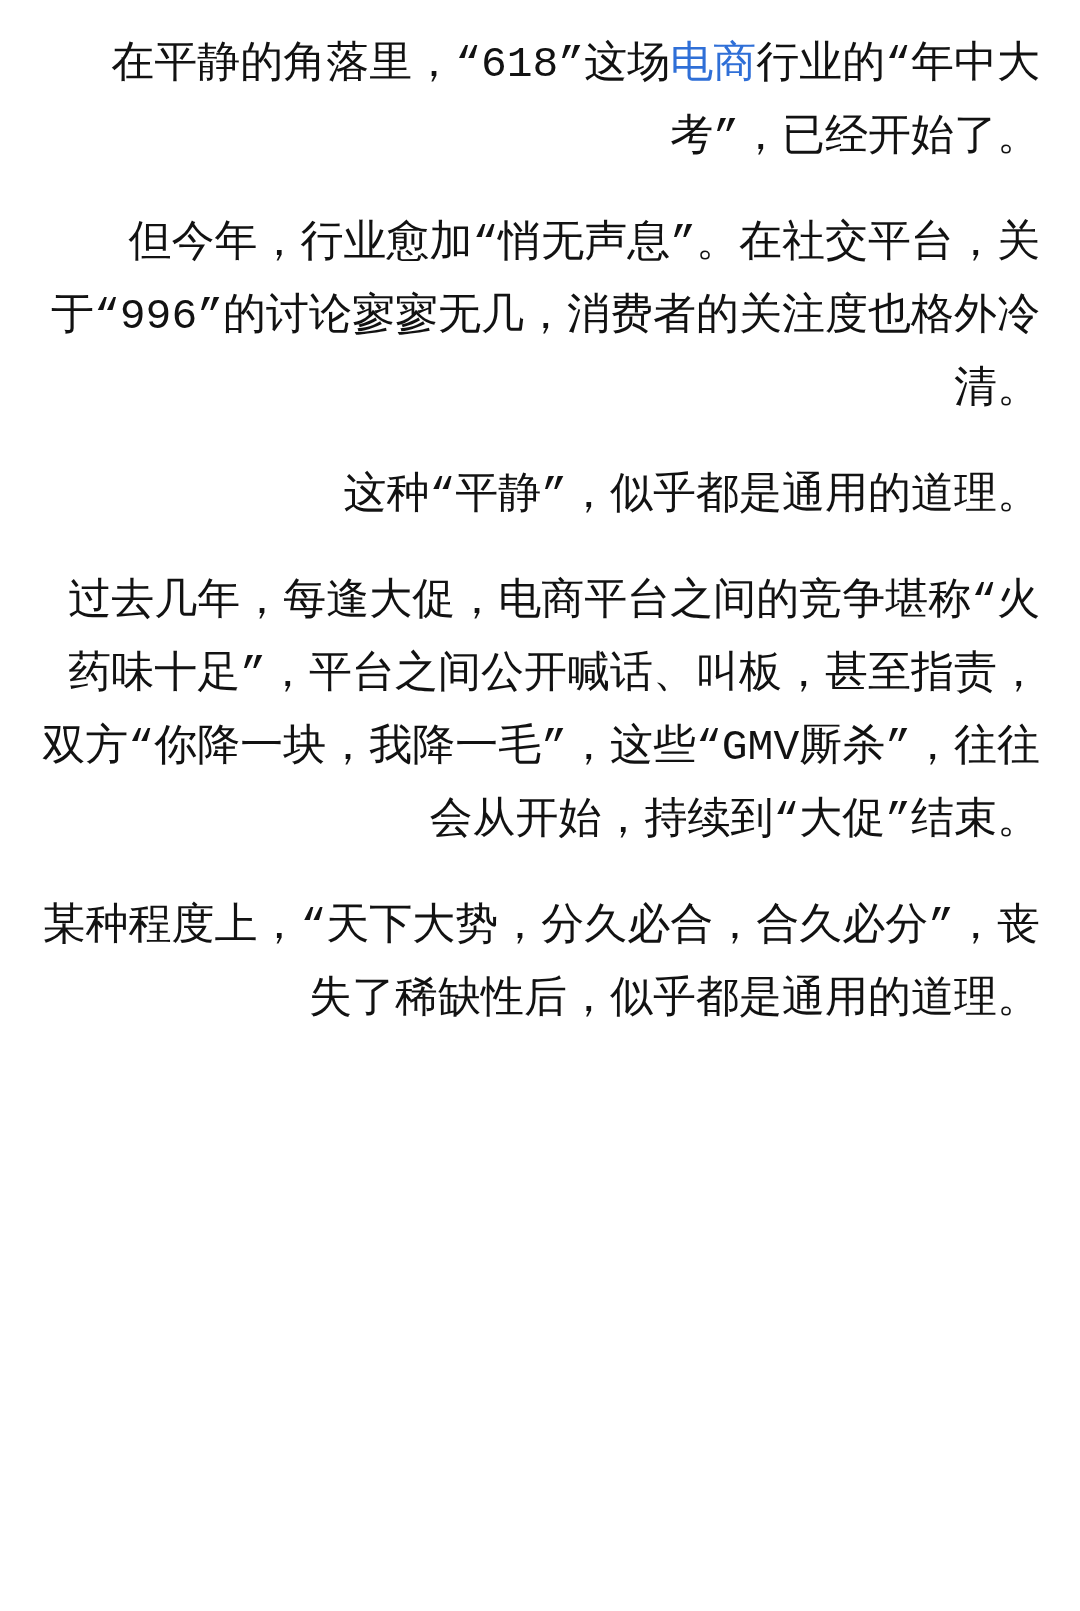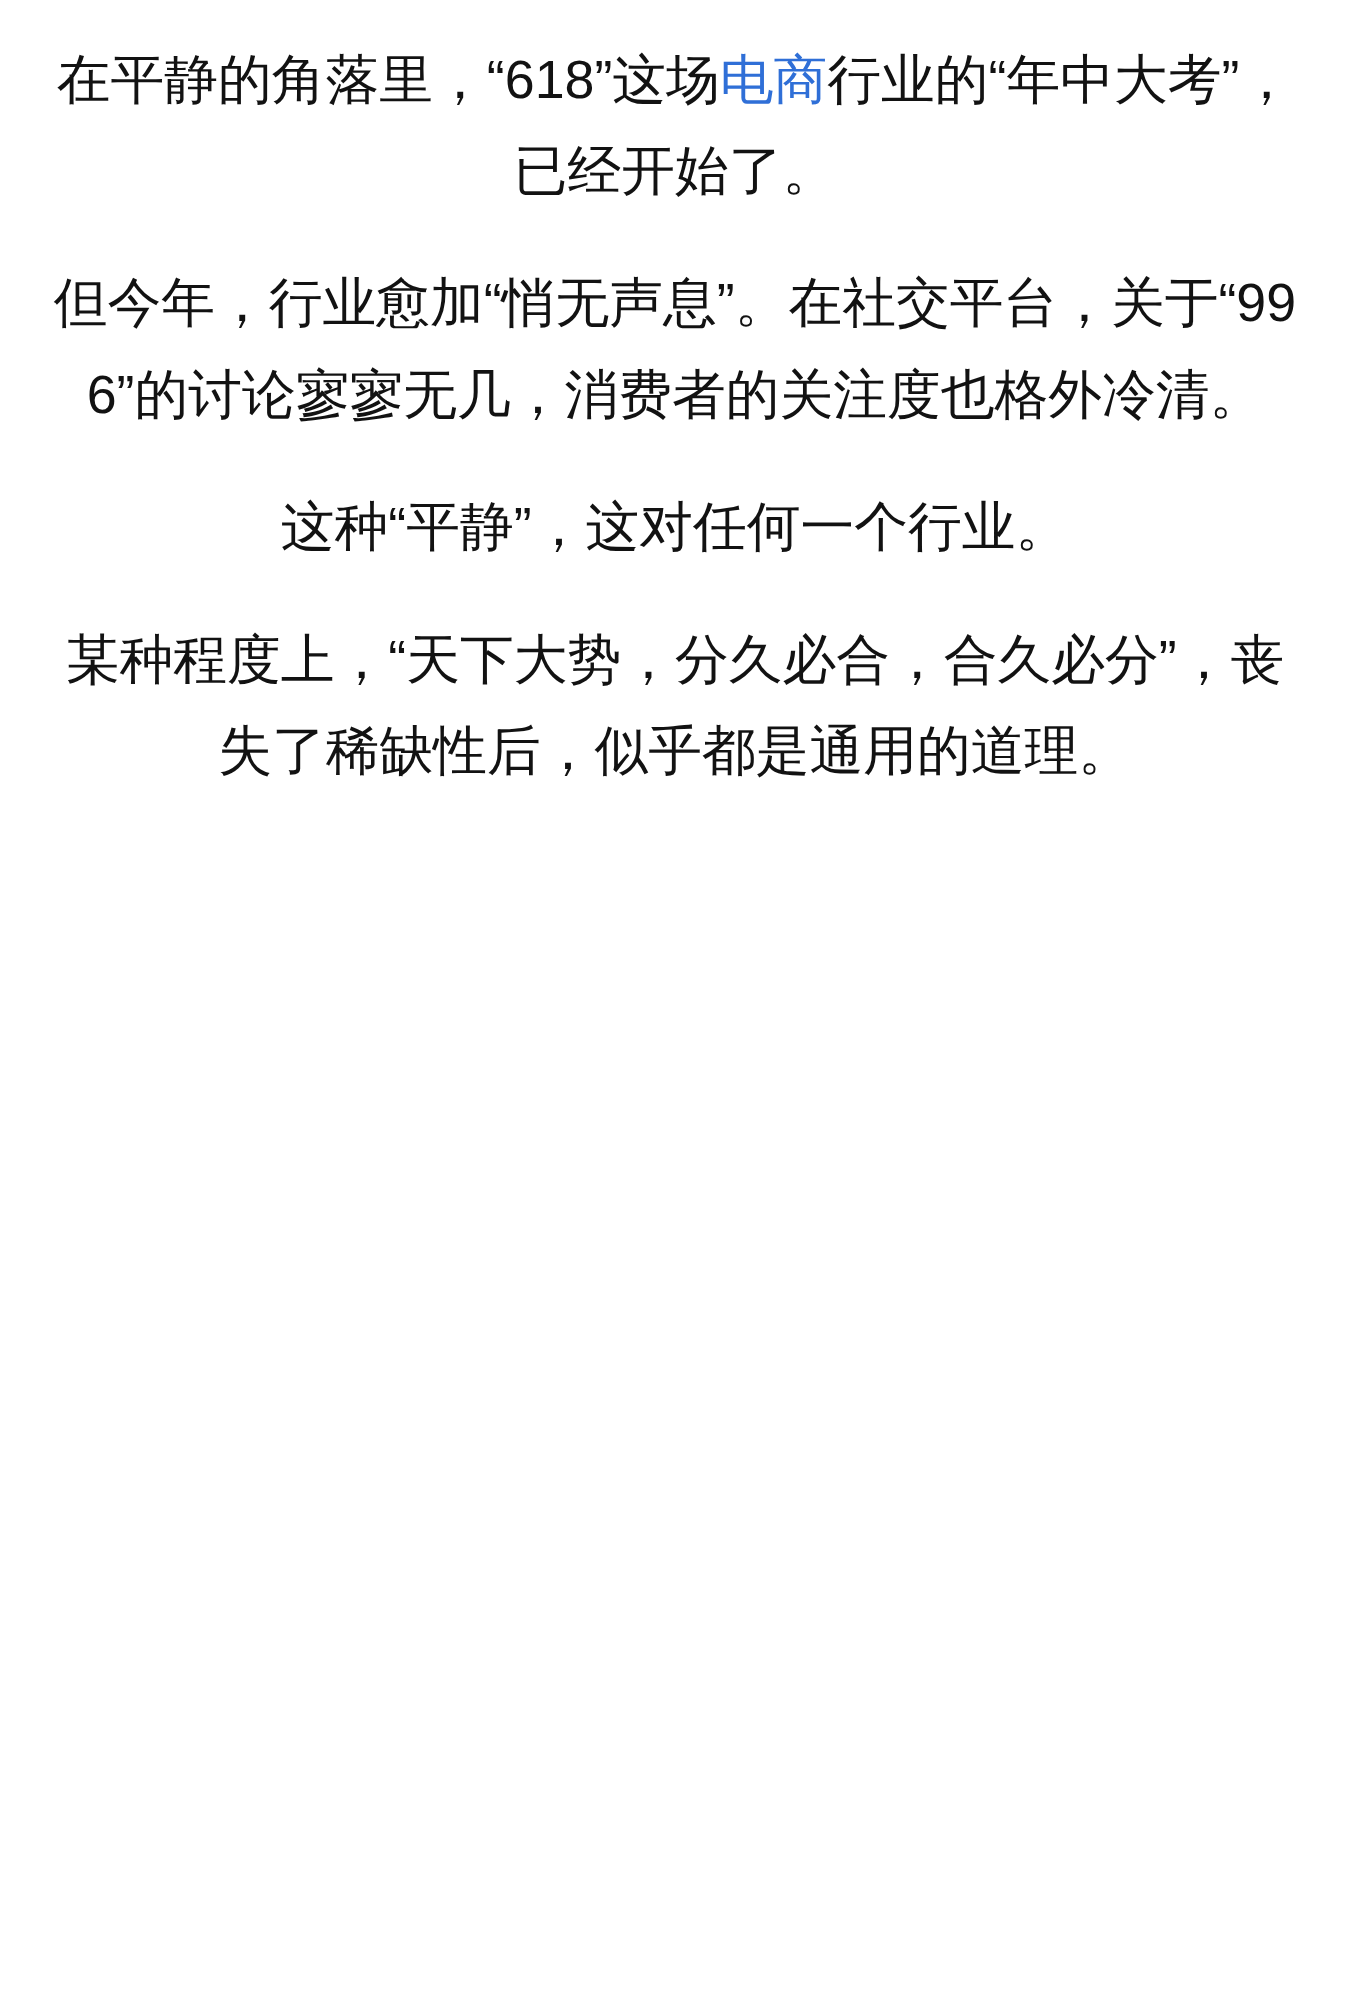--- a/index.html
+++ b/index.html
@@ -22,34 +22,36 @@
     box-sizing: border-box;
     width: 1080px;
     padding: 28px 40px 0 40px;
   }
   .para {
     margin: 0 0 33px 0;
     font-size: 43px;
     line-height: 73px;
     color: var(--text);
     font-weight: 400;
-    text-align: center;
+    text-align: right;
     word-break: break-all;
     overflow-wrap: anywhere;
+    font-family: Liberation Mono, monospace;
   }
   .para:last-child {
     margin-bottom: 0;
   }
   .inline-link {
     color: var(--link);
     text-decoration: none;
     cursor: pointer;
   }
 </style>
 </head>
 <body>
 
 <div class="article-body">
     <p class="para"><span>在平静的角落里，“618”这场</span><a class="inline-link">电商</a><span>行业的“年中大考”，已经开始了。</span></p>
     <p class="para"><span>但今年，行业愈加“悄无声息”。在社交平台，关于“996”的讨论寥寥无几，消费者的关注度也格外冷清。</span></p>
-    <p class="para"><span>这种“平静”，这对任何一个行业。</span></p>
+    <p class="para"><span>这种“平静”，似乎都是通用的道理。</span></p>
+    <p class="para"><span>过去几年，每逢大促，电商平台之间的竞争堪称“火药味十足”，平台之间公开喊话、叫板，甚至指责，双方“你降一块，我降一毛”，这些“GMV厮杀”，往往会从开始，持续到“大促”结束。</span></p>
     <p class="para"><span>某种程度上，“天下大势，分久必合，合久必分”，丧失了稀缺性后，似乎都是通用的道理。</span></p>
   </div>
 
 </body></html>

